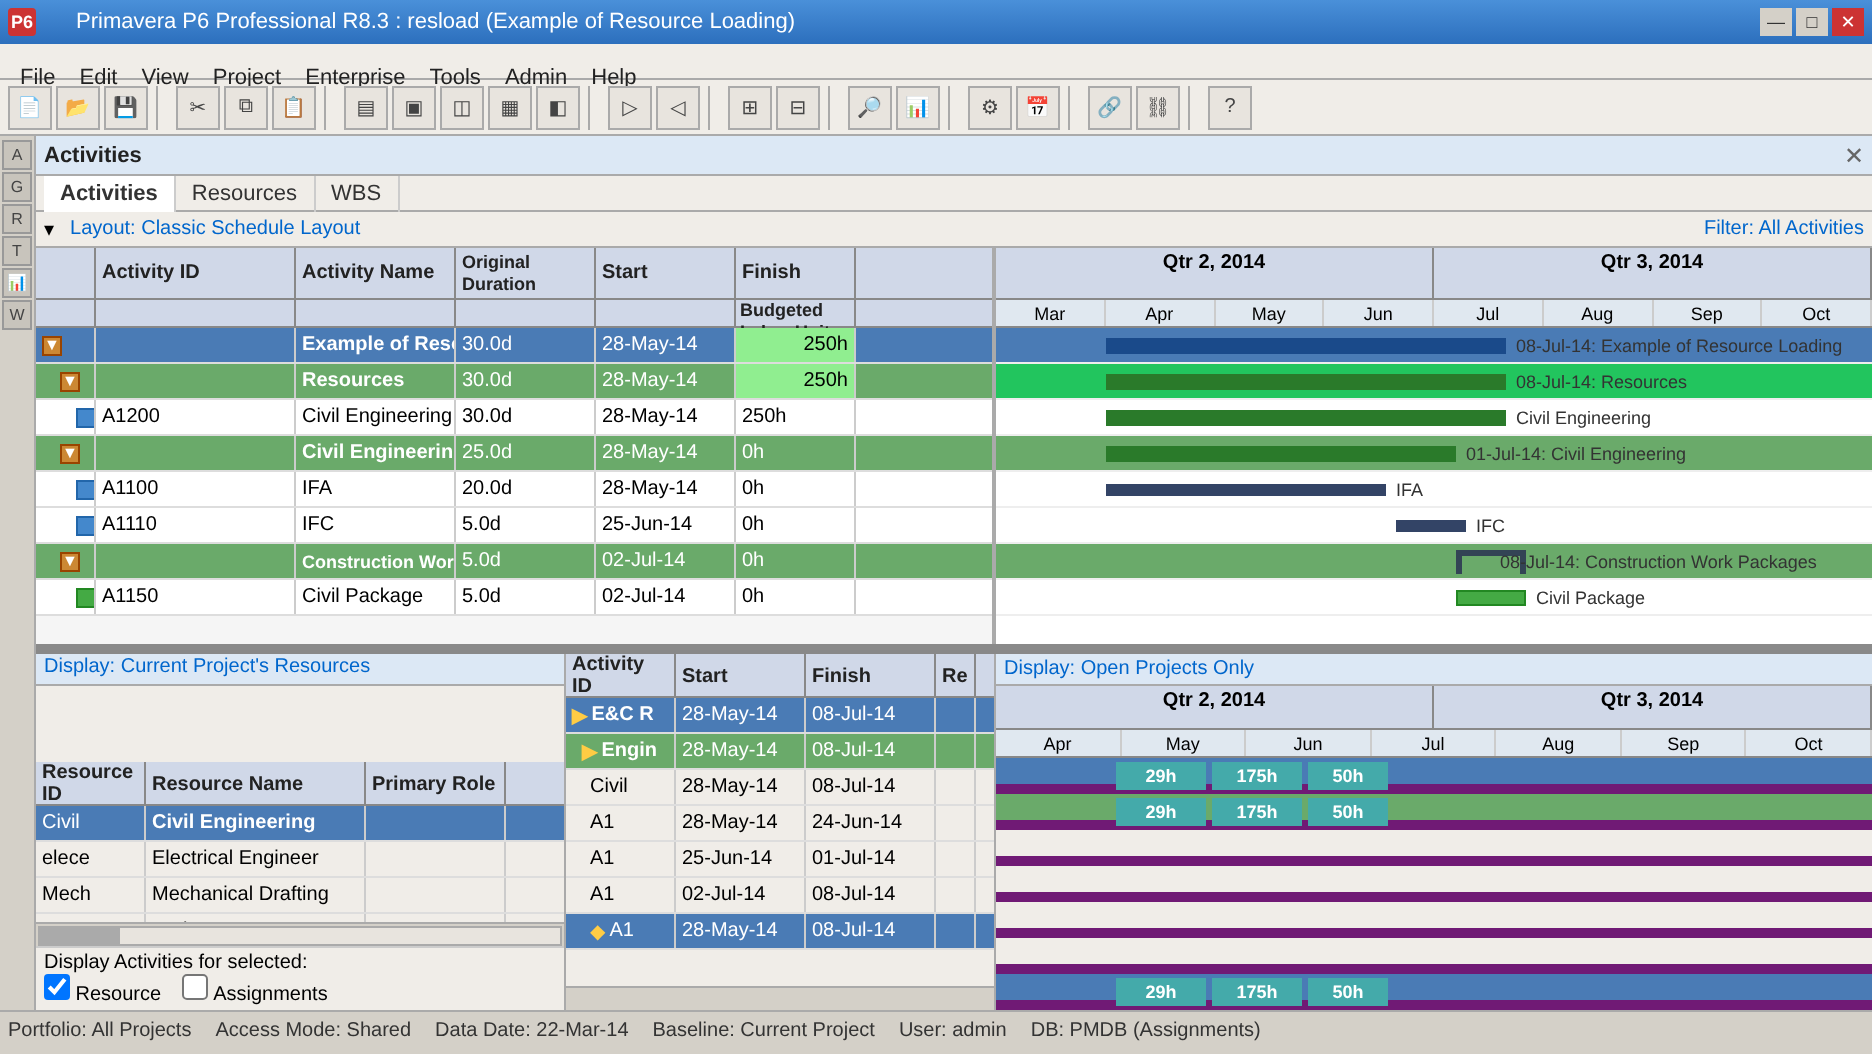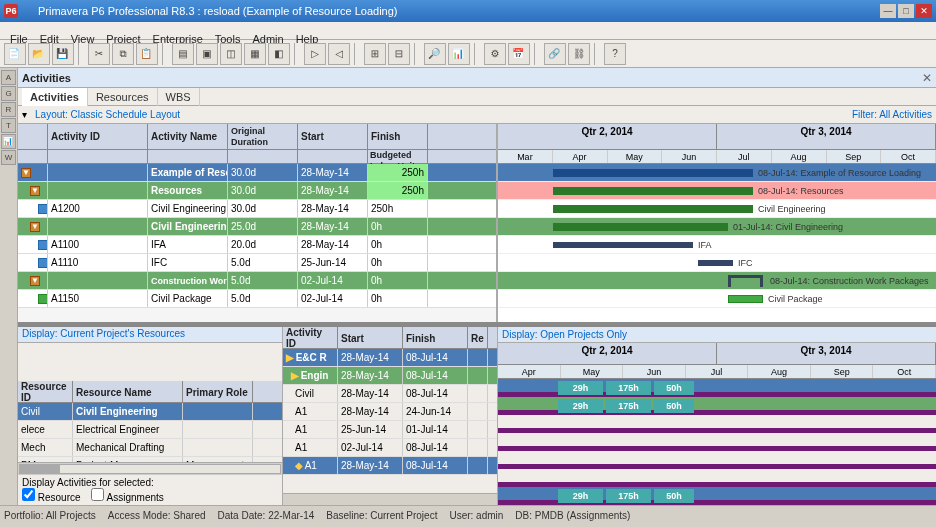--- a/index.html
+++ b/index.html
@@ -317,21 +317,21 @@
               <div class="gantt-month">Sep</div>
               <div class="gantt-month">Oct</div>
             </div>
             <div class="gantt-body" style="position:relative; flex:1;">
 
               <div class="gantt-row" style="background:#4a7bb5;">
                 <div style="position:absolute; left:55px; width:200px; height:8px; background:#1a4a8a; top:5px;"></div>
                 <span style="position:absolute; left:260px; font-size:9px; color:#333; white-space:nowrap; top:4px;">08-Jul-14: Example of Resource Loading</span>
               </div>
 
-              <div class="gantt-row" style="background:#fca5a5;">
+              <div class="gantt-row" style="background:#22c55e;">
                 <div style="position:absolute; left:55px; width:200px; height:8px; background:#2a7a2a; top:5px;"></div>
                 <span style="position:absolute; left:260px; font-size:9px; color:#333; white-space:nowrap; top:4px;">08-Jul-14: Resources</span>
               </div>
 
               <div class="gantt-row">
                 <div style="position:absolute; left:55px; width:200px; height:8px; background:#2a7a2a; top:5px;"></div>
                 <span style="position:absolute; left:260px; font-size:9px; color:#333; white-space:nowrap; top:4px;">Civil Engineering</span>
               </div>
 
               <div class="gantt-row" style="background:#6aaa6a;">
@@ -346,21 +346,21 @@
 
               <div class="gantt-row">
                 <div style="position:absolute; left:200px; width:35px; height:6px; background:#334466; top:6px;"></div>
                 <span style="position:absolute; left:240px; font-size:9px; color:#333; white-space:nowrap; top:4px;">IFC</span>
               </div>
 
               <div class="gantt-row" style="background:#6aaa6a;">
                 <div style="position:absolute; left:230px; width:3px; height:12px; background:#334455; top:3px;"></div>
                 <div style="position:absolute; left:230px; width:35px; height:3px; background:#334455; top:3px;"></div>
                 <div style="position:absolute; left:262px; width:3px; height:12px; background:#334455; top:3px;"></div>
-                <span style="position:absolute; left:272px; font-size:9px; color:#333; white-space:nowrap; top:4px;">08-Jul-14: Construction Work Packages</span>
+                <span style="position:absolute; left:252px; font-size:9px; color:#333; white-space:nowrap; top:4px;">08-Jul-14: Construction Work Packages</span>
               </div>
 
               <div class="gantt-row">
                 <div style="position:absolute; left:230px; width:35px; height:8px; background:#44aa44; top:5px; border:1px solid #228822;"></div>
                 <span style="position:absolute; left:270px; font-size:9px; color:#333; white-space:nowrap; top:4px;">Civil Package</span>
               </div>
             </div>
           </div>
         </div>
       </div>

